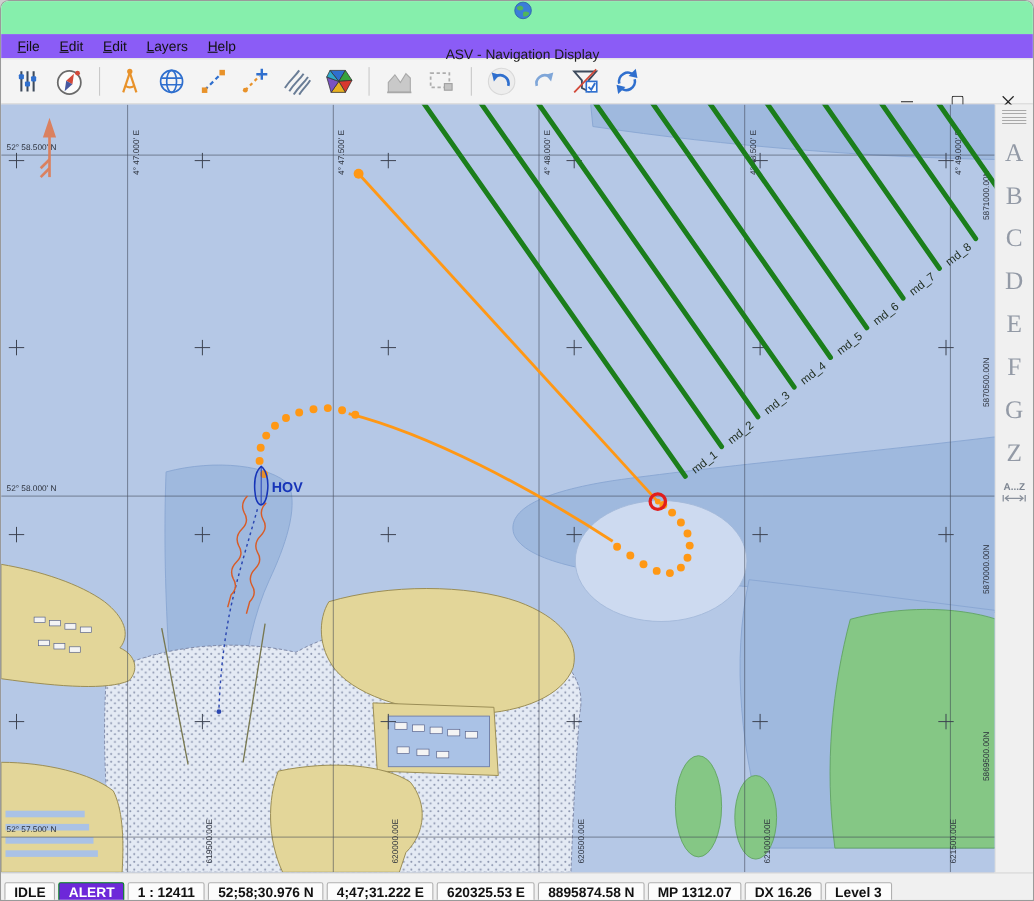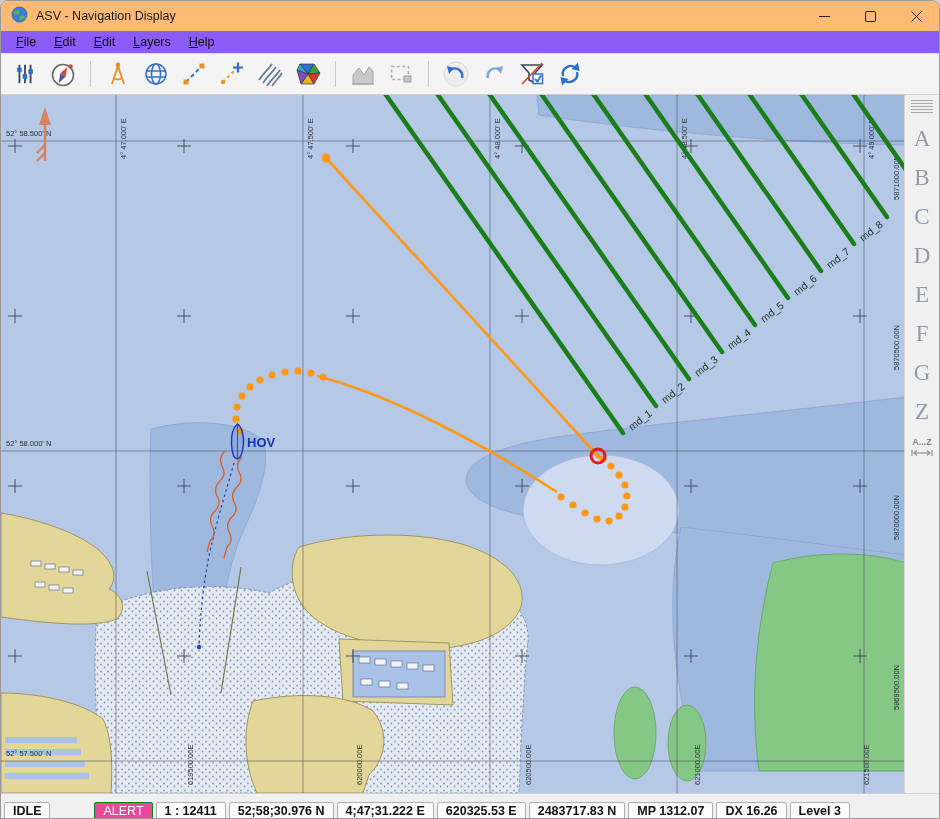--- a/index.html
+++ b/index.html
@@ -1,20 +1,20 @@
 <!DOCTYPE html>
 <html><head>
 <meta charset="utf-8">
 <style>
   * { box-sizing: border-box; margin: 0; padding: 0; }
   body { font-family: "Liberation Sans", sans-serif; background: #cfcfcf; }
   .window { width: 940px; height: 819px; background: #f3f3f3; border: 1px solid #9a9a9a;
             border-radius: 8px 8px 0 0; overflow: hidden; position: relative; }
   
-  .titlebar { height: 30px; display: flex; align-items: center; padding-left: 10px; gap: 8px; background: #fdba74; }
+  .titlebar { height: 30px; display: flex; align-items: center; padding-left: 10px; gap: 20px; background: #86efac; flex-direction: column; }
   .titlebar .title { font-size: 12.5px; color: #1b1b1b; }
   .win-controls { margin-left: auto; display: flex; height: 30px; }
   .win-btn { width: 46px; height: 30px; display: flex; align-items: center; justify-content: center; }
   
   .menubar { height: 22px; display: flex; align-items: center; padding-left: 6px; background: #8b5cf6; }
   .menu-item { display: inline-block; font-size: 12.5px; color: #111; padding: 2px 9px; }
   .menu-item::first-letter { text-decoration: underline; }
   
   .toolbar { height: 42px; background: #f4f4f4; border-top: 1px solid #e3e3e3; border-bottom: 1px solid #cfcfcf;
              display: flex; align-items: center; padding-left: 8px; gap: 6px; }
@@ -30,21 +30,21 @@
           background: repeating-linear-gradient(to bottom, #a9a9a9 0 1px, transparent 1px 3px); }
   .letter { width: 100%; height: 39px; line-height: 39px; text-align: center;
             font-family: "Liberation Serif", serif; font-size: 23px; color: #939aa6; }
   .az { margin-top: 6px; display: flex; flex-direction: column; align-items: center; gap: 2px;
         font-size: 9px; color: #7c8490; font-weight: bold; }
   
   .statusbar { height: 27px; background: #f0f0f0; border-top: 1px solid #cfcfcf;
                display: flex; align-items: flex-end; padding: 0 3px; gap: 3px; }
   .chip { border: 1px solid #b0b0b0; background: #fcfcfc; border-radius: 2px; padding: 1px 8px;
           font-size: 12.5px; font-weight: 600; color: #111; white-space: nowrap; }
-  .chip.alert { background: #ec4899; border-color: #00831a; color: #fff; font-weight: 400; margin-left: 41px; }
+  .chip.alert { background: #6d28d9; border-color: #00831a; color: #fff; font-weight: 700; }
 </style>
 </head>
 <body>
 
 <div class="window">
 
   <div class="titlebar">
     <span>
       <svg width="17" height="17" viewBox="0 0 18 18">
         <circle cx="9" cy="9" r="8" fill="#3b7dd8"></circle>
@@ -426,19 +426,19 @@
     </div>
   </div>
 
   <div class="statusbar">
     <span class="chip">IDLE</span>
     <span class="chip alert">ALERT</span>
     <span class="chip">1 : 12411</span>
     <span class="chip">52;58;30.976 N</span>
     <span class="chip">4;47;31.222 E</span>
     <span class="chip">620325.53 E</span>
-    <span class="chip">2483717.83 N</span>
+    <span class="chip">8895874.58 N</span>
     <span class="chip">MP 1312.07</span>
     <span class="chip">DX 16.26</span>
     <span class="chip">Level 3</span>
   </div>
 
 </div>
 
 </body></html>

